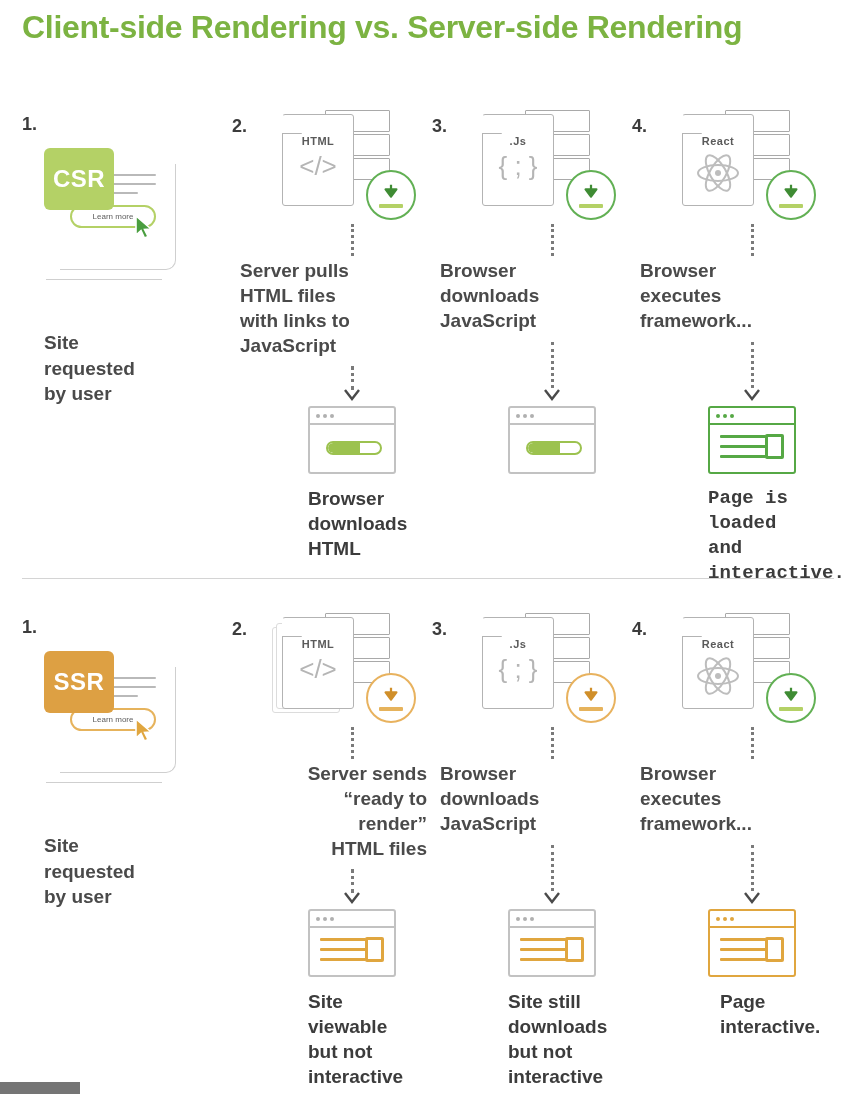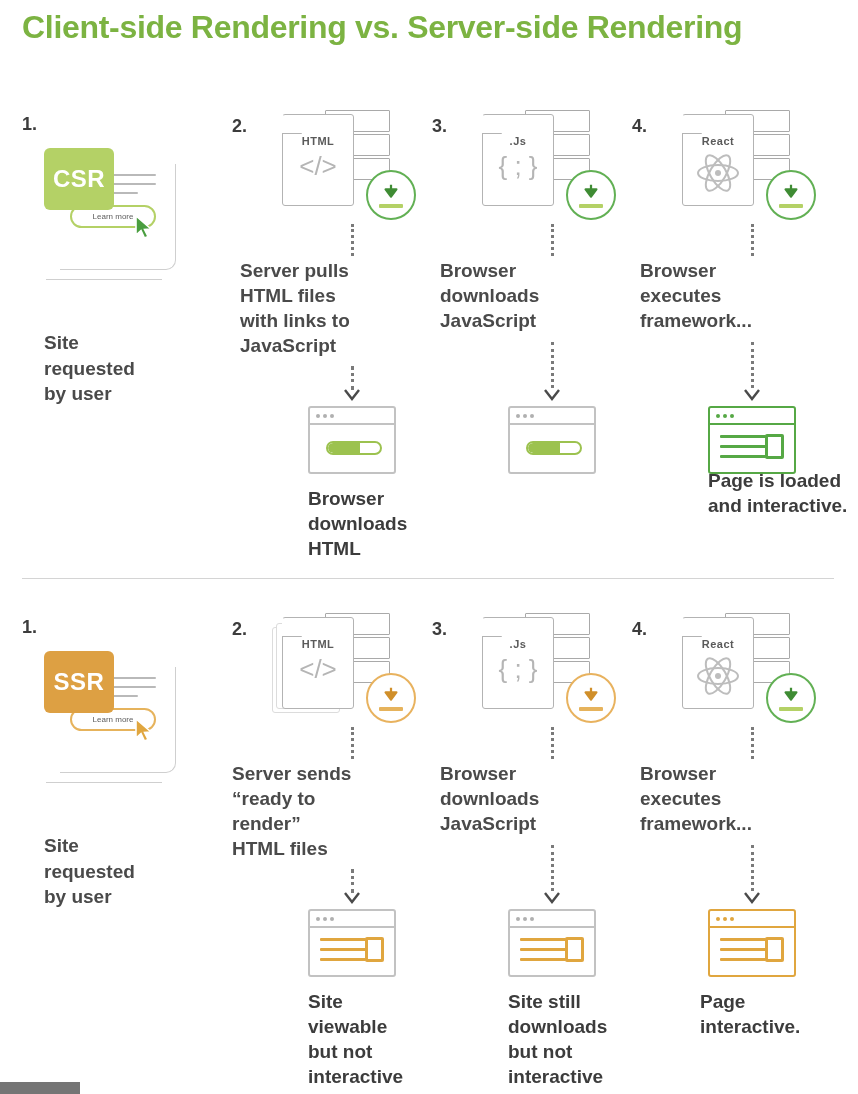--- a/index.html
+++ b/index.html
@@ -170,21 +170,21 @@
     position: absolute; width: 0; border-left: 3px dotted #7a7a7a;
   }
   .arrow-head { position: absolute; width: 18px; height: 14px; }
 
   
   .step-text {
     position: absolute;
     font-size: 19px; line-height: 1.32; color: #4a4a4a; font-weight: bold;
     white-space: pre-line;
   }
-  .step-text.center { text-align: left; }
+  .step-text.center { text-align: right; }
 
   
   .browser {
     position: absolute;
     width: 88px; height: 68px;
     border: 2px solid #c2c2c2; border-radius: 3px; background: #fff;
   }
   .browser.green { border-color: #56a845; }
   .browser.orange { border-color: #e0a63f; }
   .br-bar {
@@ -391,21 +391,21 @@
           <span class="dot"></span>
           <span class="dot"></span>
         </div>
         <div class="content-lines">
           <div class="c-line green-fill"></div>
           <div class="c-line green-fill"></div>
           <div class="c-line green-fill"></div>
         </div>
         <div class="c-box green-stroke"></div>
       </div>
-      <div class="result-text" style="left:76px; top:360px;">Page is loaded
+      <div class="result-text" style="left:76px; top:378px;font-family:Liberation Mono, monospace;">Page is loaded
 and interactive.</div>
     </div>
   </div>
 
   <div class="row row-ssr">
 
     <div class="col col1">
       <div class="step-num">1.</div>
       <div class="badge-block">
         <div class="sq-badge badge-orange">SSR</div>
@@ -568,19 +568,19 @@
           <span class="dot"></span>
           <span class="dot"></span>
         </div>
         <div class="content-lines">
           <div class="c-line orange-fill"></div>
           <div class="c-line orange-fill"></div>
           <div class="c-line orange-fill"></div>
         </div>
         <div class="c-box orange-stroke"></div>
       </div>
-      <div class="result-text" style="left:68px; top:378px;">Page
+      <div class="result-text" style="left:88px; top:378px;">Page
 interactive.</div>
     </div>
   </div>
 
   <div class="bottom-bar"></div>
 </div>
 
 </body></html>

